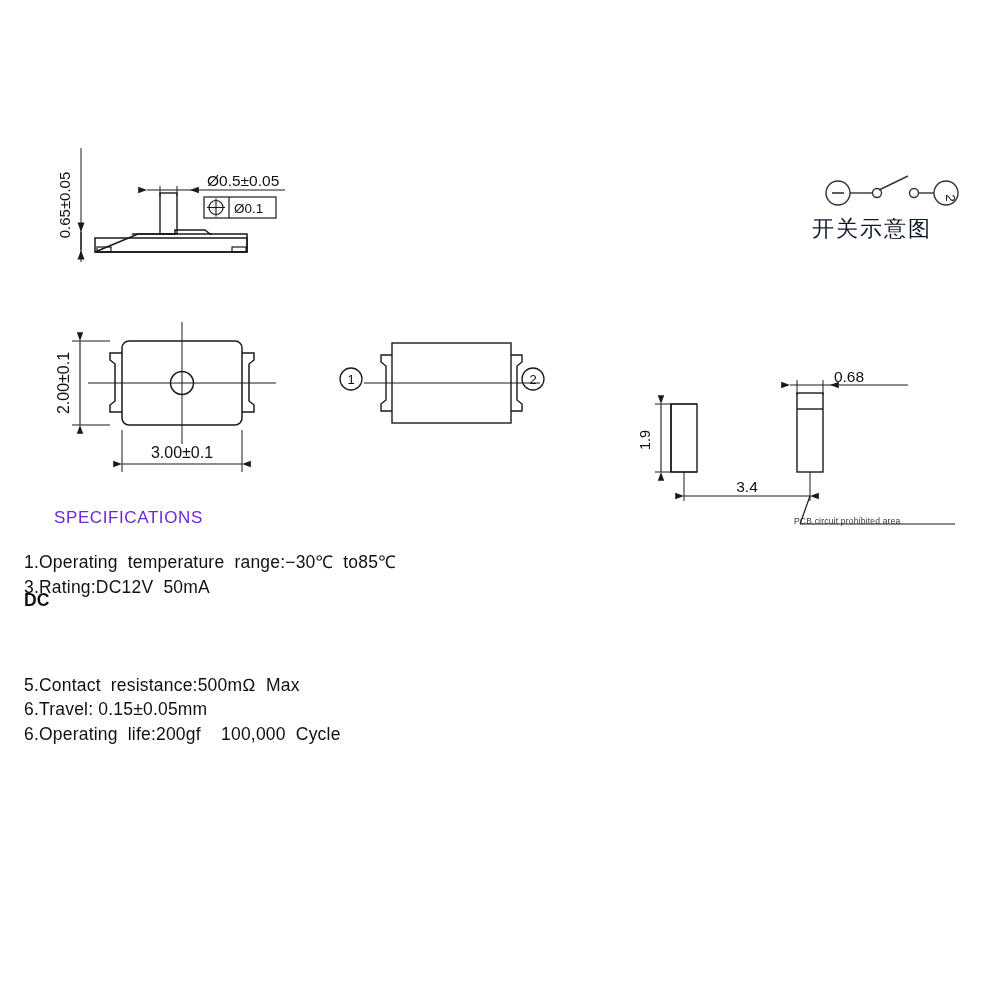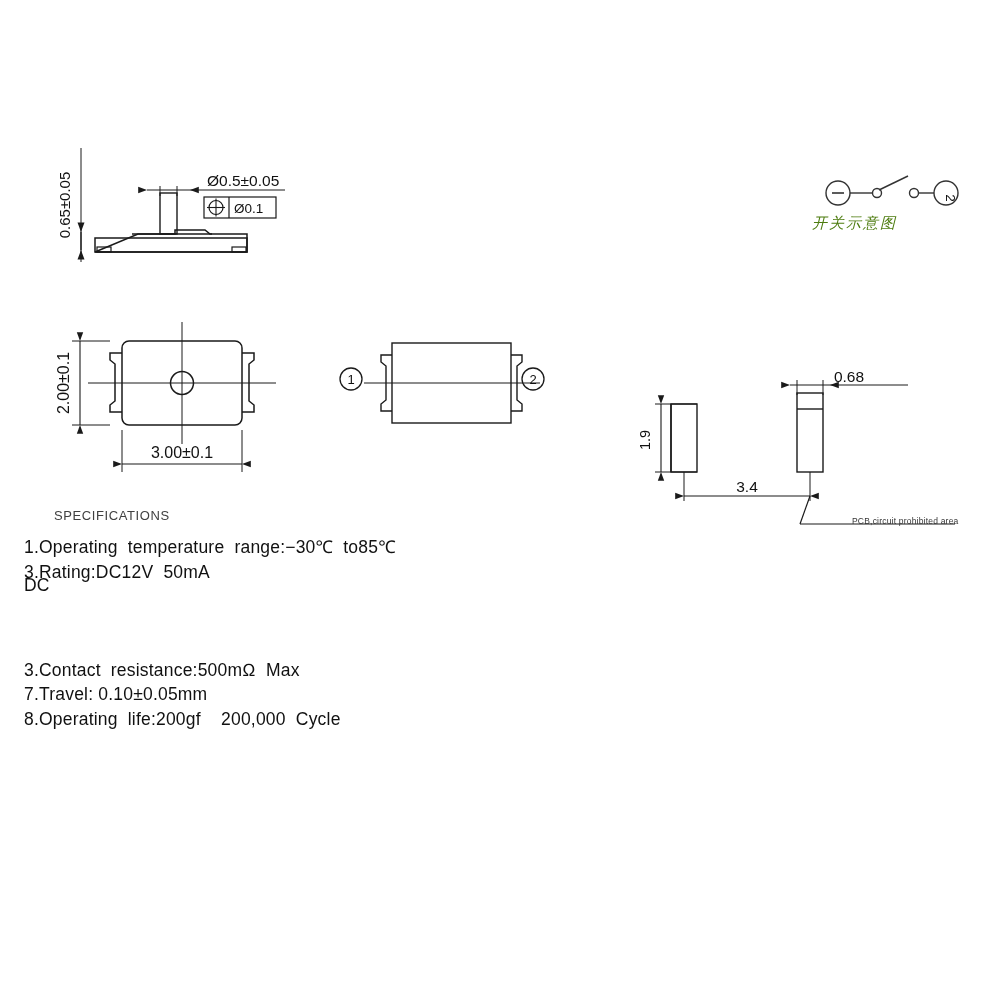--- a/index.html
+++ b/index.html
@@ -22,60 +22,60 @@
     width: 1000px;
     height: 1000px;
   }
   .spec-block {
     position: absolute;
     left: 24px;
     top: 508px;
     width: 520px;
   }
   .spec-title {
-    font-size: 13px;
+    font-size: 17px;
     letter-spacing: 0.6px;
     margin-left: 30px;
-    color: #404040;
+    color: #6d28d9;
   }
   .spec-list {
-    margin-top: 12px;
+    margin-top: 22px;
     position: relative;
   }
   .spec-line {
     font-size: 17.5px;
     line-height: 24.5px;
     white-space: pre;
     color: #111;
     letter-spacing: 0.2px;
   }
   .spec-line.overlap {
     position: relative;
   }
   .spec-wrap {
     position: absolute;
     left: 0;
     top: -11px;
     font-size: 17.5px;
     line-height: 24.5px;
     color: #111;
+    font-weight: bold;
   }
   .cn-caption {
     position: absolute;
     left: 812px;
     top: 214px;
-    font-size: 15px;
+    font-size: 22px;
     letter-spacing: 2px;
-    color: #4d7c0f;
+    color: #0f172a;
     font-family: "DejaVu Sans", sans-serif;
-    font-style: italic;
   }
   .pcb-note {
     position: absolute;
-    left: 852px;
+    left: 794px;
     top: 516px;
     font-size: 8.5px;
     color: #333;
     letter-spacing: 0.2px;
   }
   text.dim {
     font-family: "Liberation Sans", sans-serif;
     fill: #111;
   }
 </style>
@@ -222,17 +222,17 @@
 <div class="pcb-note">PCB,circuit prohibited area</div>
 
 <div class="spec-block">
   <div class="spec-title">SPECIFICATIONS</div>
   <div class="spec-list">
     <div class="spec-line">1.Operating  temperature  range:−30℃  to85℃</div>
     <div class="spec-line">3.Rating:DC12V  50mA</div>
     <div class="spec-line overlap">
       <span class="spec-wrap">DC</span>
     </div>
-    <div class="spec-line">3.Contact  resistance:500mΩ  Max</div>
-    <div class="spec-line">7.Travel: 0.10±0.05mm</div>
-    <div class="spec-line">8.Operating  life:200gf    200,000  Cycle</div>
+    <div class="spec-line">5.Contact  resistance:500mΩ  Max</div>
+    <div class="spec-line">6.Travel: 0.15±0.05mm</div>
+    <div class="spec-line">6.Operating  life:200gf    100,000  Cycle</div>
   </div>
 </div>
 
 </body></html>

